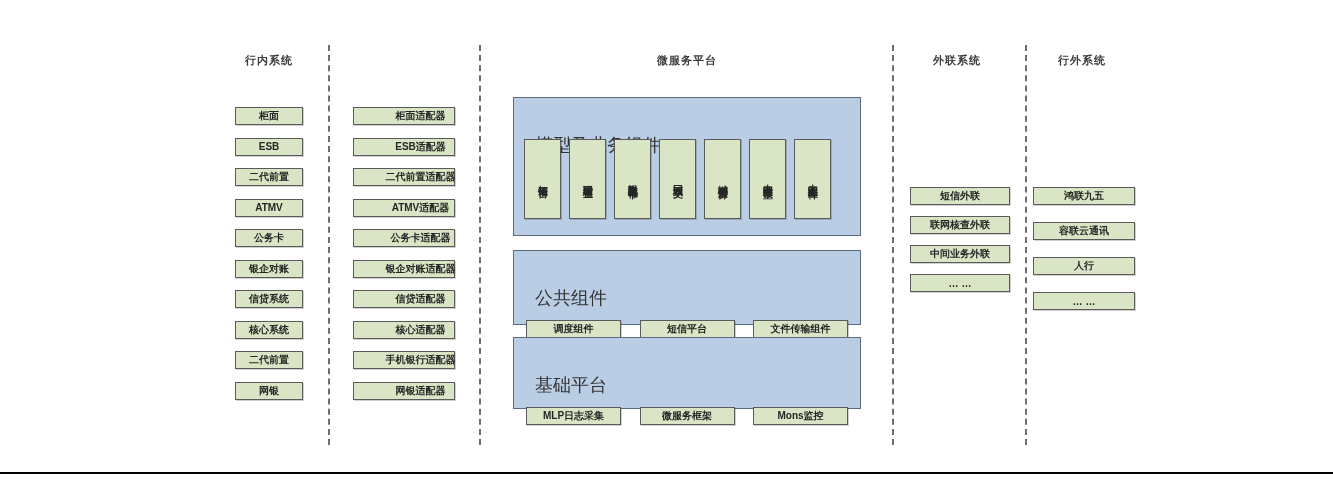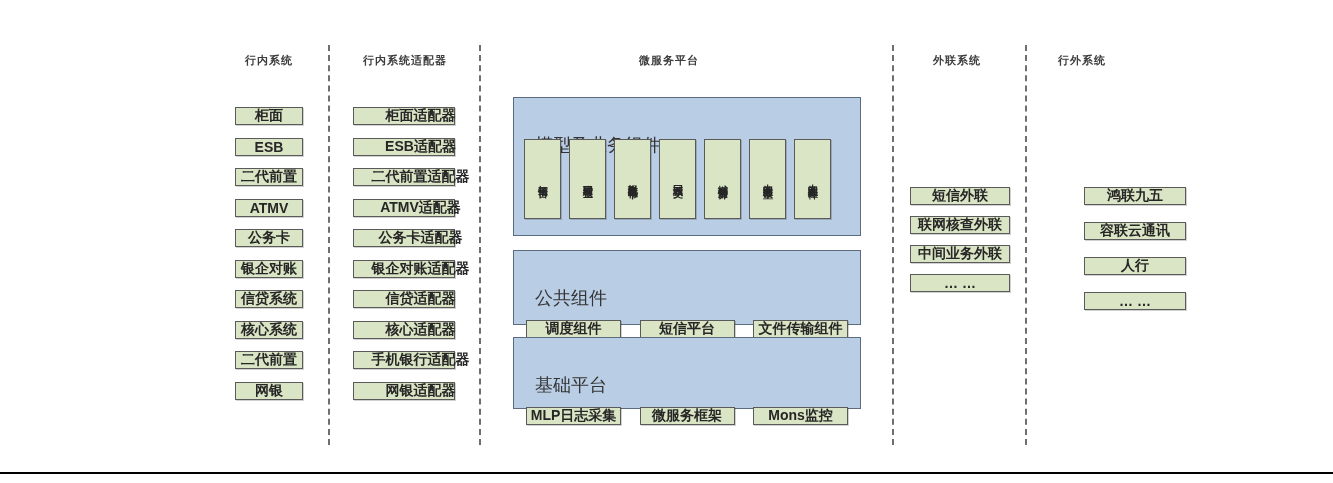--- a/index.html
+++ b/index.html
@@ -18,29 +18,29 @@
     border-left:2px dashed #6e6e6e;
   }
   .stack { position:absolute; display:flex; flex-direction:column; }
   .stack .box { flex:0 0 auto; }
   .box {
     box-sizing:border-box; height:18px;
     background:var(--box-fill,#d9e5c4);
     border:1.5px solid var(--box-border,#5a5a5a);
     box-shadow:1px 1px 0 rgba(0,0,0,0.18);
     display:flex; align-items:center; justify-content:center;
-    font-size:14px; font-weight:bold; color:#262626; white-space:nowrap;
+    font-size:10px; font-weight:bold; color:#262626; white-space:nowrap;
   }
   .col1 { left:235px; top:107px; gap:12.5px; width:68px; }
   .col1 .box { width:68px; }
   .col2 { left:353px; top:107px; gap:12.5px; width:102px; }
   .col2 .box { width:102px;padding-left:33px; }
   .col4 { left:910px; top:187px; gap:11px; width:100px; }
   .col4 .box { width:100px; }
-  .col5 { left:1084px; top:187px; gap:17px; width:102px; }
+  .col5 { left:1033px; top:187px; gap:17px; width:102px; }
   .col5 .box { width:102px; }
   .panel {
     position:absolute; left:513px; width:348px; box-sizing:border-box;
     background:var(--panel-fill,#b9cde5);
     border:1.5px solid var(--panel-border,#5c6b7d);
   }
   .panel-label {
     position:absolute; left:21px; top:7px;
     font-size:18px; color:#333333; white-space:nowrap;margin-top:28px;
   }
@@ -69,22 +69,21 @@
     position:absolute; left:0; top:472px; width:1333px; height:2px;
     background:#000000;
   }
 </style>
 </head>
 <body>
 
 <div class="canvas">
 
   <div class="col-title" style="left:269px">行内系统</div>
-  <div class="col-title" style="left:405px">行内系统适配器</div>
-  <div class="col-title" style="left:669px">微服务平台</div>
+  <div class="col-title" style="left:687px">微服务平台</div>
   <div class="col-title" style="left:957px">外联系统</div>
   <div class="col-title" style="left:1082px">行外系统</div>
 
   <div class="vsep" style="left:328px"></div>
   <div class="vsep" style="left:479px"></div>
   <div class="vsep" style="left:892px"></div>
   <div class="vsep" style="left:1025px"></div>
 
   <div class="stack col1">
 

